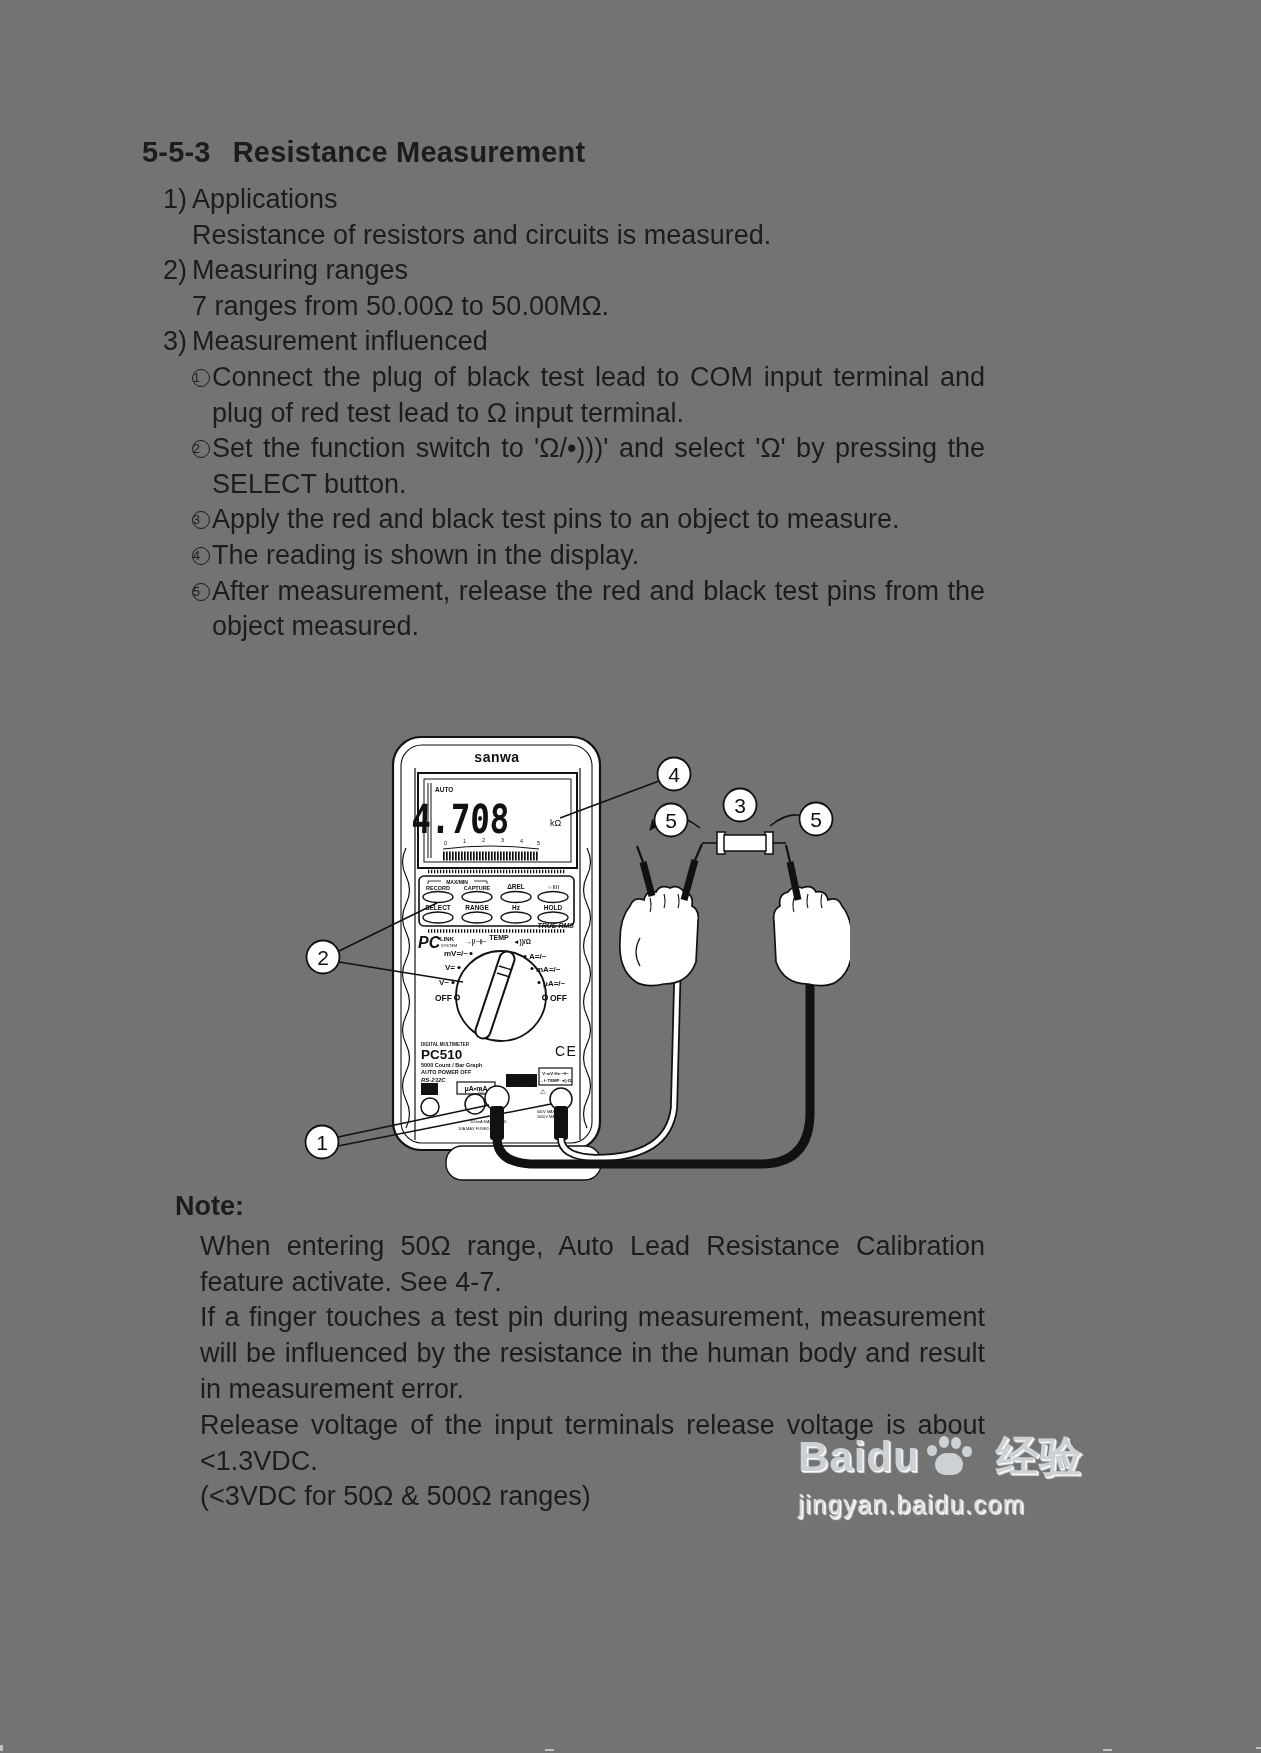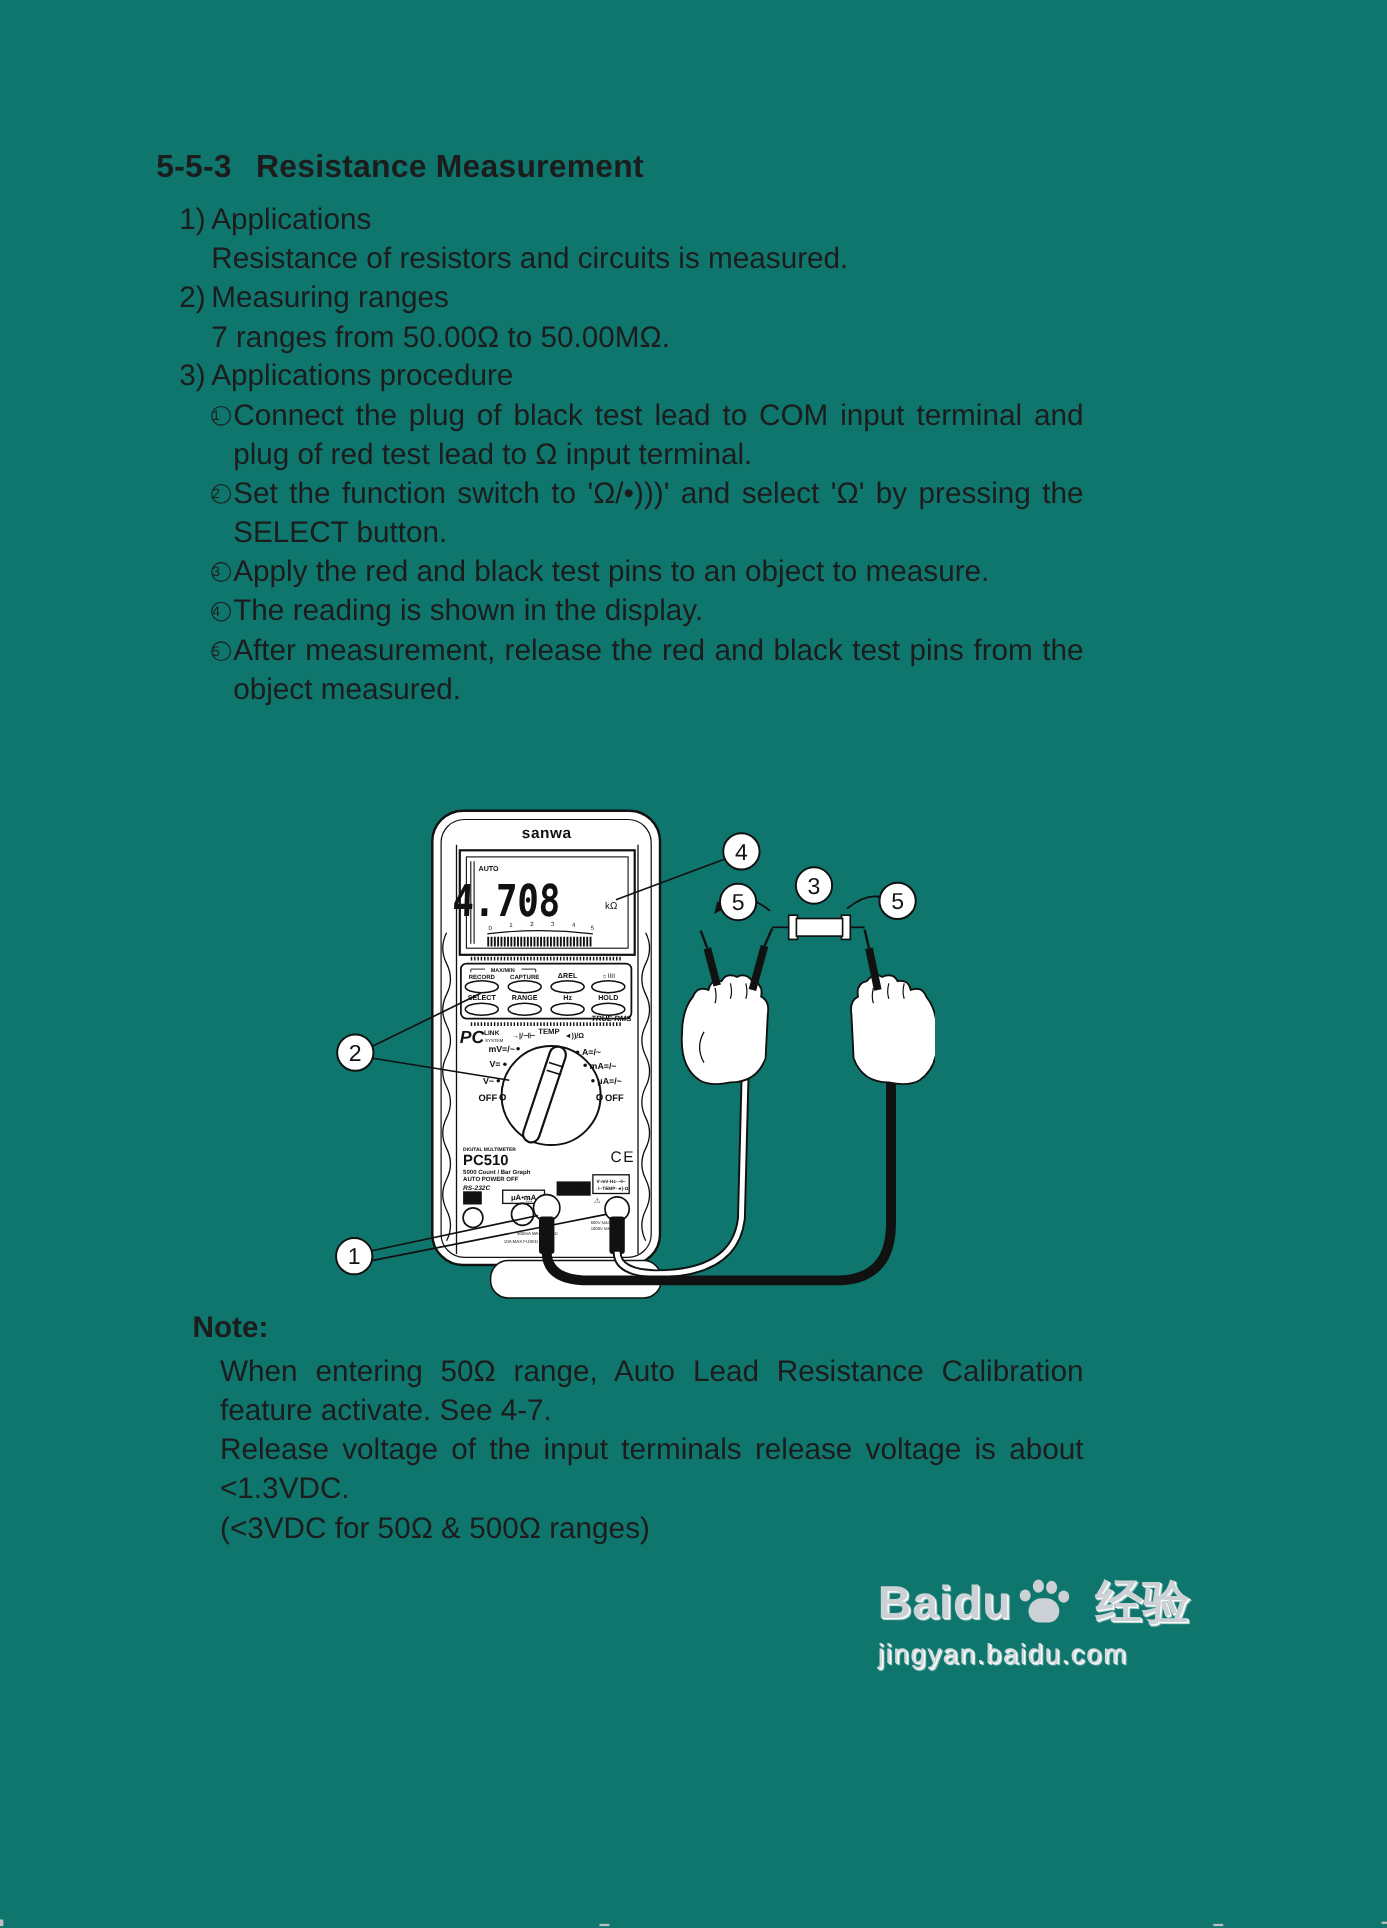--- a/index.html
+++ b/index.html
@@ -1,16 +1,16 @@
 <!DOCTYPE html>
 <html><head>
 <meta charset="utf-8">
 <style>
   html,body{margin:0;padding:0;background:#888;}
-  #page{position:relative;width:1261px;height:1753px;background:#0f766e;overflow:hidden;
+  #page{position:relative;width:1261px;height:1753px;background:#737373;overflow:hidden;
         font-family:"Liberation Sans",sans-serif;color:#1c1c1c;}
   
   #doc{position:absolute;left:142px;top:136px;width:843px;}
   .h1{font-size:29px;font-weight:bold;letter-spacing:.2px;margin-bottom:13px;display:flex;}
   .h1 .secnum{margin-right:22px;}
   .item{display:flex;padding-left:21px;font-size:27px;line-height:35.6px;}
   .inum{width:29px;flex:none;}
   .ibody{flex:1;}
   .step{position:relative;padding-left:20px;text-align:justify;text-align-last:left;}
   .cmark{position:absolute;left:0;top:9px;width:16px;height:16px;border:1.8px solid #1c1c1c;
@@ -65,21 +65,21 @@
       <span class="inum">2)</span>
       <span class="ibody">
         <div>Measuring ranges</div>
         <div>7 ranges from 50.00Ω to 50.00MΩ.</div>
       </span>
     </div>
 
     <div class="item">
       <span class="inum">3)</span>
       <span class="ibody">
-        <div>Applications procedure</div>
+        <div>Measurement influenced</div>
         <div class="step">
           <span class="cmark">1</span>
           <span>Connect the plug of black test lead to COM input terminal and plug of red test lead to Ω input terminal.</span>
         </div>
         <div class="step">
           <span class="cmark">2</span>
           <span>Set the function switch to 'Ω/•)))' and select 'Ω' by pressing the SELECT button.</span>
         </div>
         <div class="step">
           <span class="cmark">3</span>
@@ -295,20 +295,21 @@
       <line x1="338" y1="1146" x2="551" y2="1104" stroke="#111" stroke-width="1.5"></line>
       <circle cx="322" cy="1142" r="16.5" fill="#fff" stroke="#111" stroke-width="1.8"></circle>
       <text x="322" y="1149.5" text-anchor="middle" font-size="21">1</text>
     </g>
   </svg>
   </div>
 
   <div id="note">
     <div class="nhead">Note:</div>
     <p>When entering 50Ω range, Auto Lead Resistance Calibration feature activate. See 4-7.</p>
+    <p>If a finger touches a test pin during measurement, measurement will be influenced by the resistance in the human body and result in measurement error.</p>
     <p>Release voltage of the input terminals release voltage is about &lt;1.3VDC.</p>
     <p>(&lt;3VDC for 50Ω &amp; 500Ω ranges)</p>
   </div>
 
 
   <div id="wm">
     <div class="row">
       <span class="b">Baidu</span>
       <span class="paw">
           <i class="pad"></i>

